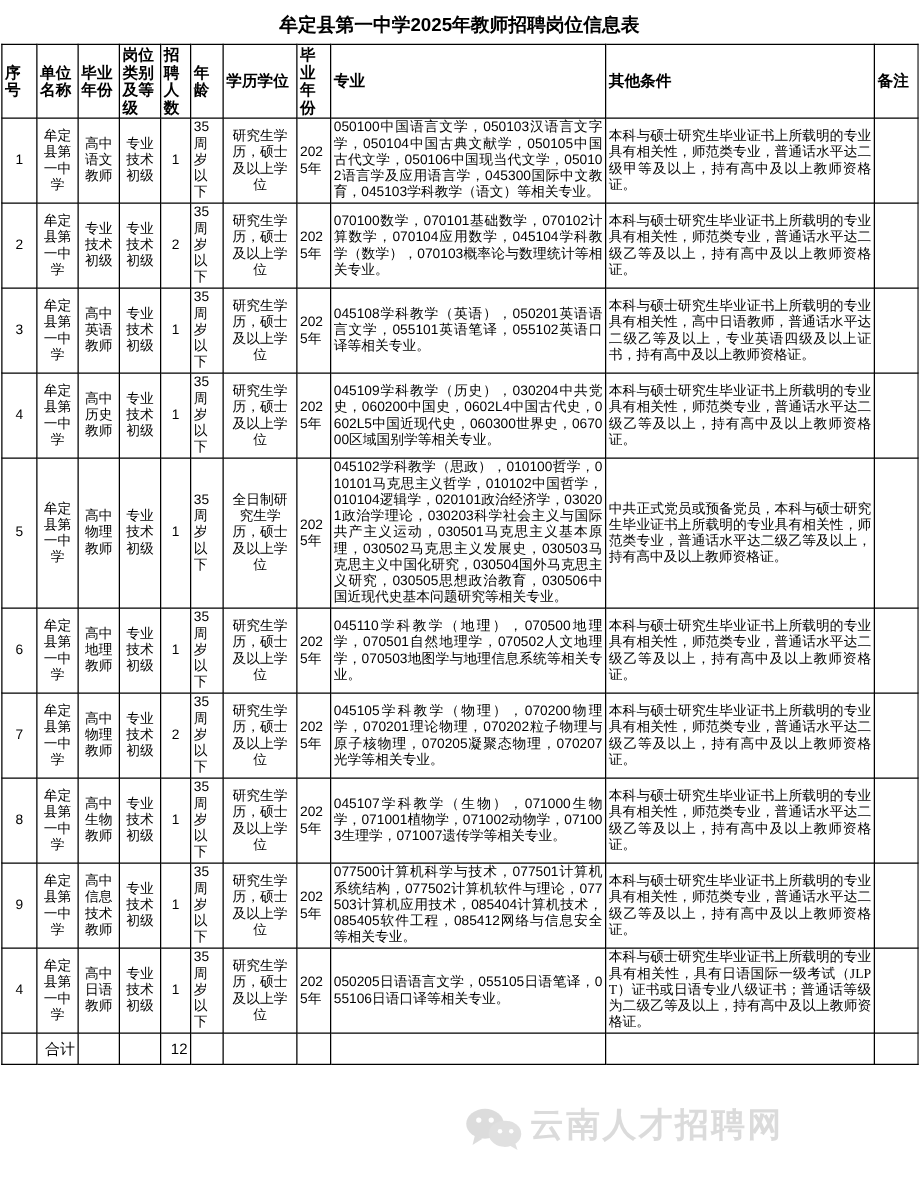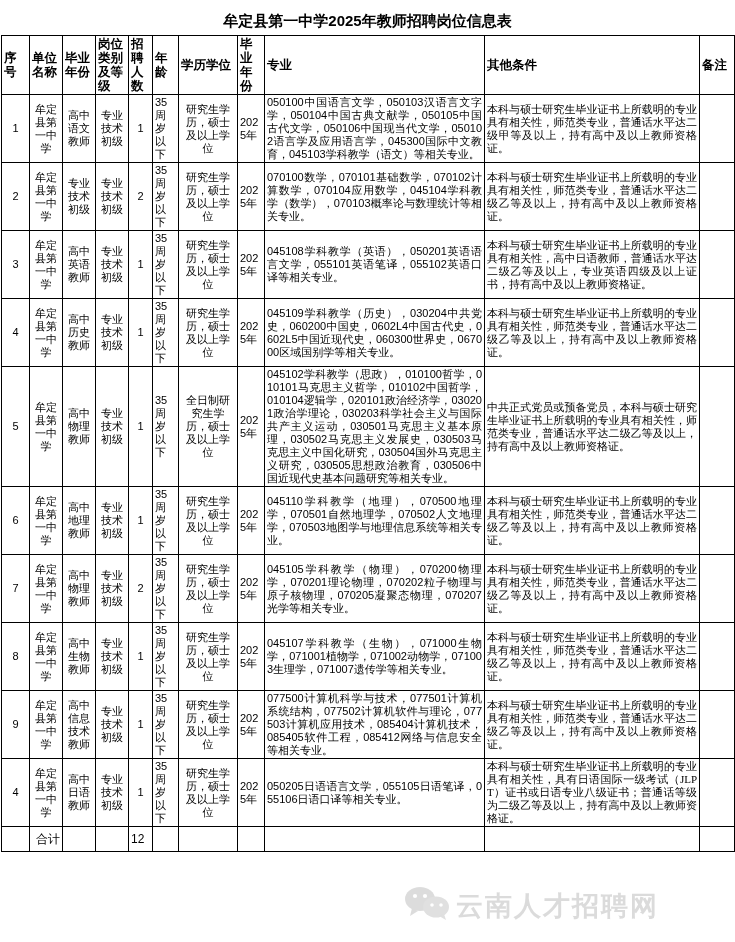--- a/index.html
+++ b/index.html
@@ -89,29 +89,29 @@
   col.w-age   { width: 26px; }
   col.w-edu   { width: 59px; }
   col.w-year  { width: 27px; }
   col.w-major { width: 220px; }
   col.w-cond  { width: 215px; }
   col.w-note  { width: 35px; }
 
   
   tr.total td { height: 22px; font-size: 12px; }
   tr.total td.t-label { text-align: right; }
-  tr.total td.t-num { text-align: left; }
+  tr.total td.t-num { text-align: right; }
 
   
   .watermark {
     position: absolute;
-    left: 404px;
+    left: 372px;
     top: 886px;
     display: flex;
-    align-items: flex-end;
+    align-items: flex-start;
     gap: 6px;
     pointer-events: none;
     opacity: 0.30;
     z-index: 5;
   }
   .wm-text {
     font-size: 27px;
     font-weight: bold;
     color: #8a8a8a;
     letter-spacing: 2px;

